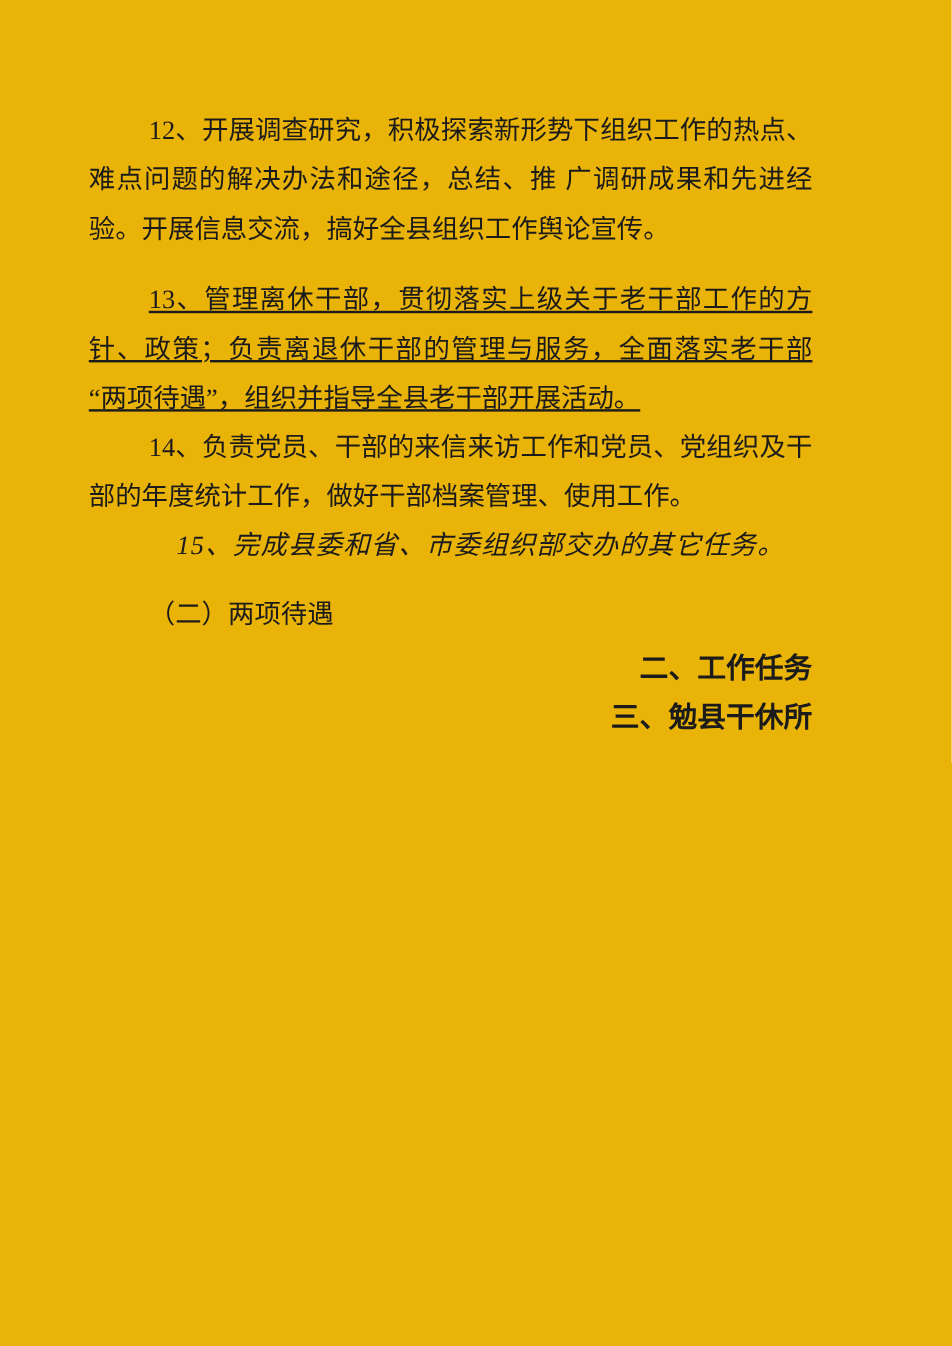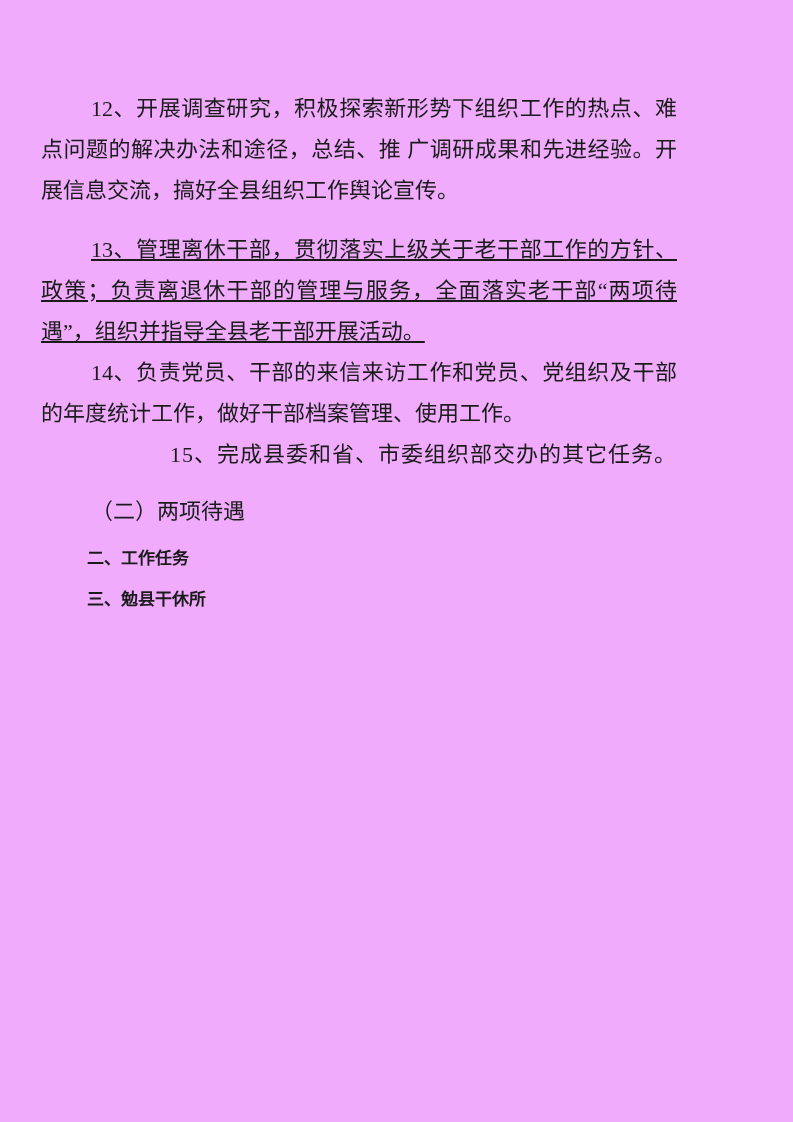--- a/index.html
+++ b/index.html
@@ -11,45 +11,46 @@
   body {
     width: 793px;
     height: 1122px;
     overflow: hidden;
     font-family: "Liberation Serif", "DejaVu Serif", serif;
   }
   .page {
     box-sizing: border-box;
     width: 793px;
     height: 1122px;
-    background: #f0abfc;
+    background: #eab308;
     color: #1b1b1b;
-    padding: 88px 116px 40px 41px;
+    padding: 88px 116px 40px 74px;
   }
   .para {
     margin: 0;
     font-size: 22px;
     line-height: 41px;
     letter-spacing: 0;
     text-align: justify;
     text-justify: inter-ideograph;
     text-indent: 50px;
     word-break: break-all;
   }
   .para.spaced {
     letter-spacing: 1px;
-    text-align: right;
+    text-align: center;
+    font-style: italic;
   }
   .para.subheading {
     text-align: left;
   }
   .para.heading {
     font-weight: 700;
-    font-size: 17px;
-    text-align: left;
+    font-size: 24px;
+    text-align: right;
     text-indent: 46px;
   }
   
   .mt18 { margin-top: 18px; text-decoration: underline; }
   .mt16 { margin-top: 16px; }
   .mt8  { margin-top: 0; }
   .mt6  { margin-top: 6px; }
 </style>
 </head>
 <body>

